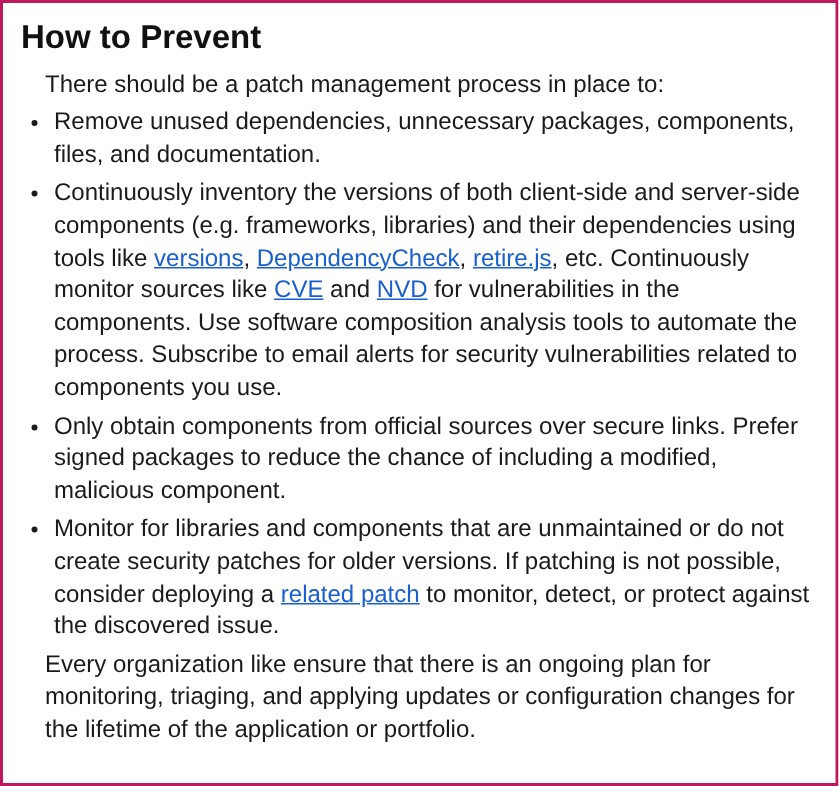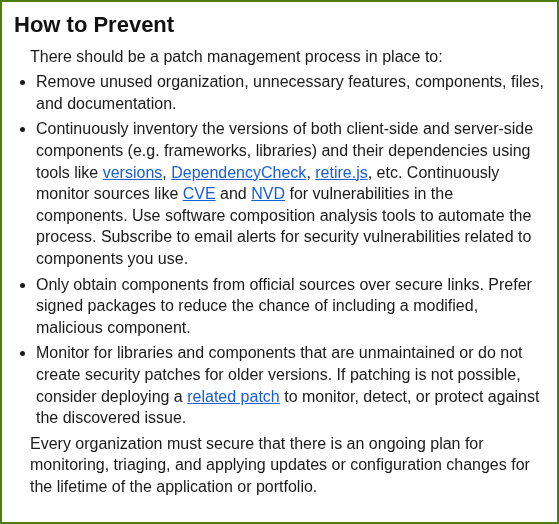--- a/index.html
+++ b/index.html
@@ -4,21 +4,21 @@
 <style>
   html, body {
     margin: 0;
     padding: 0;
     background: #fff;
   }
   .card {
     box-sizing: border-box;
     width: 559px;
     min-height: 524px;
-    border: 2px solid #4d7c0f;
+    border: 2px solid #be185d;
     background: #ffffff;
     padding: 8px 12px 12px 12px;
     font-family: Arial, Helvetica, sans-serif;
     color: #1a1a1a;
     line-height: 1.35;
   }
   .card h2 {
     margin: 0 0 6px 0;
     font-size: 22px;
     font-weight: 700;
@@ -50,19 +50,19 @@
     margin-top: 44px;
   }
 </style>
 </head>
 <body>
 
 <div class="card">
   <h2>How to Prevent</h2>
   <p class="intro">There should be a patch management process in place to:</p>
   <ul class="bullets">
-      <li><span>Remove unused organization, unnecessary features, components, files, and documentation.</span></li>
+      <li><span>Remove unused dependencies, unnecessary packages, components, files, and documentation.</span></li>
       <li><span>Continuously inventory the versions of both client-side and server-side components (e.g. frameworks, libraries) and their dependencies using tools like </span><a class="link">versions</a><span>, </span><a class="link">DependencyCheck</a><span>, </span><a class="link">retire.js</a><span>, etc. Continuously monitor sources like </span><a class="link">CVE</a><span> and </span><a class="link">NVD</a><span> for vulnerabilities in the components. Use software composition analysis tools to automate the process. Subscribe to email alerts for security vulnerabilities related to components you use.</span></li>
       <li><span>Only obtain components from official sources over secure links. Prefer signed packages to reduce the chance of including a modified, malicious component.</span></li>
       <li><span>Monitor for libraries and components that are unmaintained or do not create security patches for older versions. If patching is not possible, consider deploying a </span><a class="link">related patch</a><span> to monitor, detect, or protect against the discovered issue.</span></li>
     </ul>
-  <p class="outro">Every organization must secure that there is an ongoing plan for monitoring, triaging, and applying updates or configuration changes for the lifetime of the application or portfolio.</p>
+  <p class="outro">Every organization like ensure that there is an ongoing plan for monitoring, triaging, and applying updates or configuration changes for the lifetime of the application or portfolio.</p>
 </div>
 
 </body></html>

